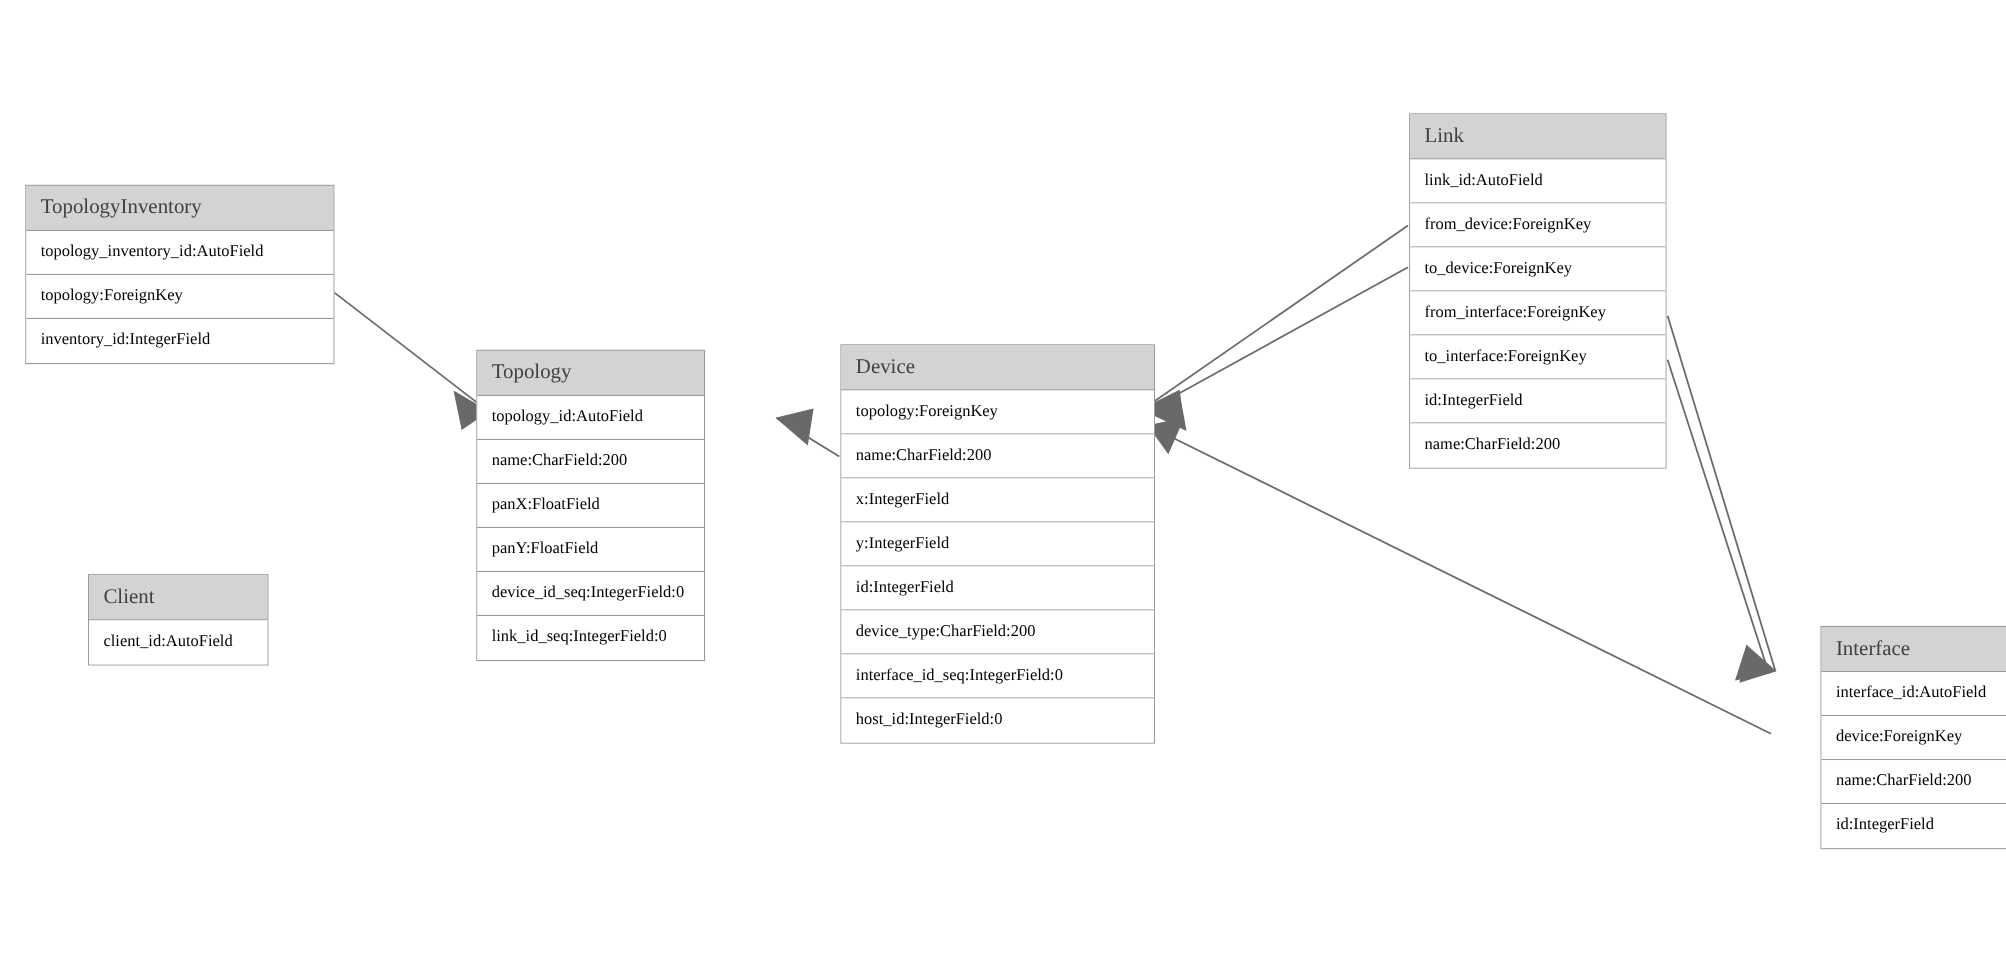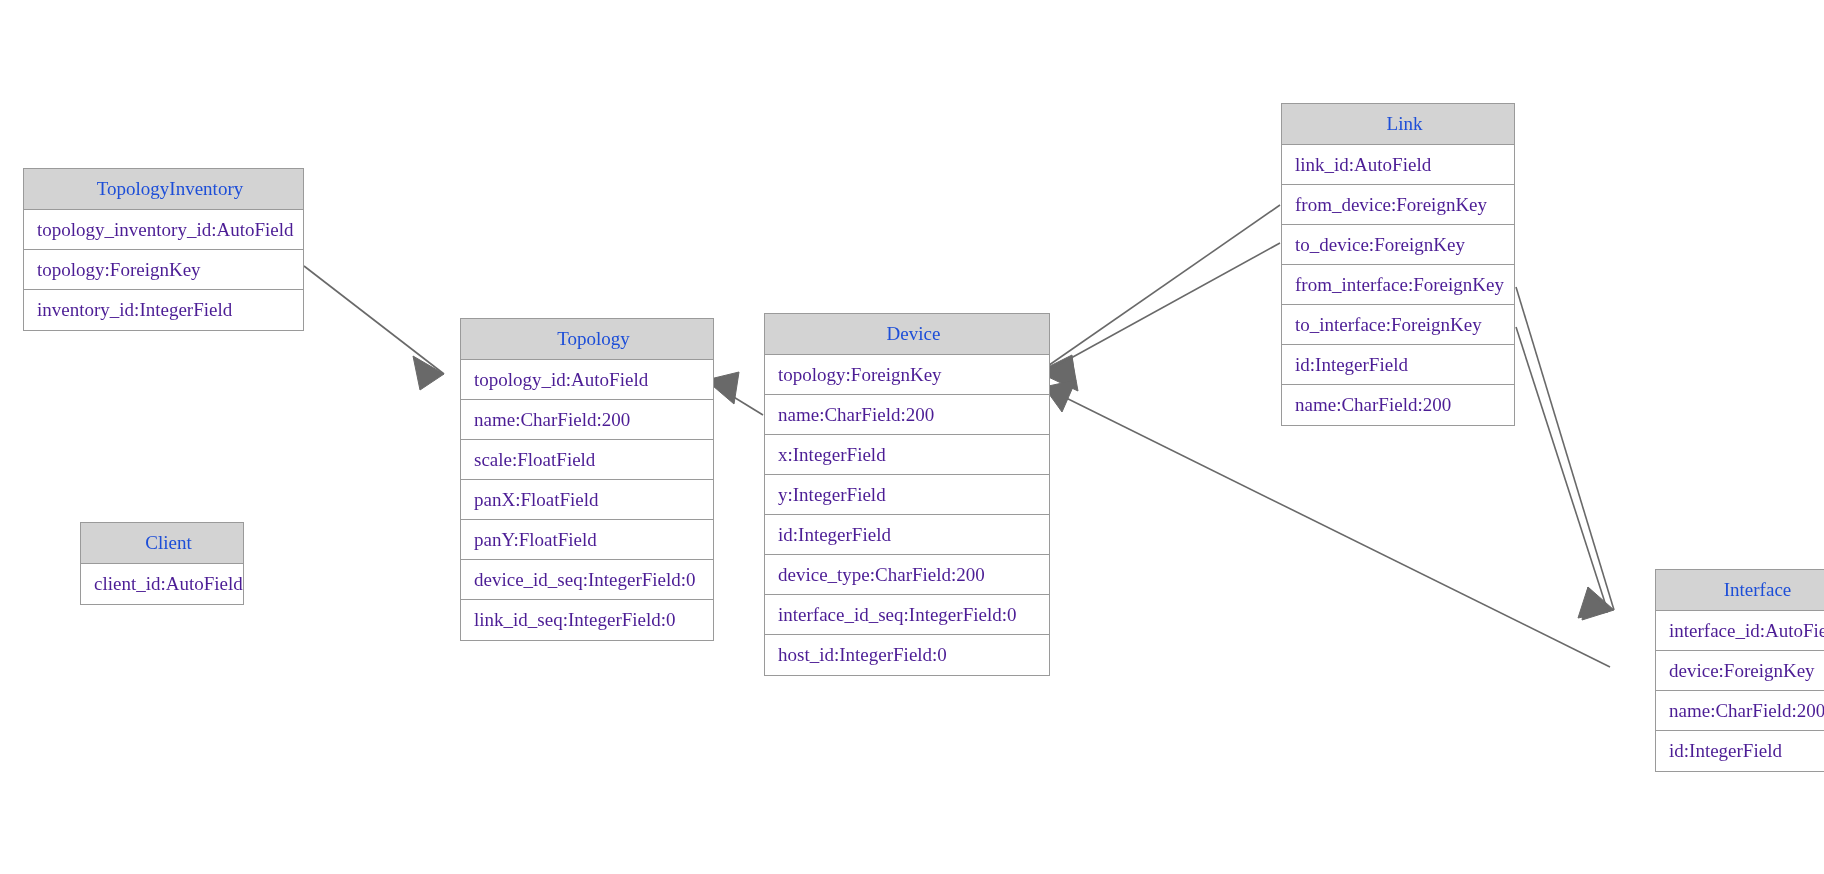--- a/index.html
+++ b/index.html
@@ -29,36 +29,35 @@
     position: absolute;
     z-index: 2;
     box-sizing: border-box;
     border: 1px solid #9a9a9a;
     background: #ffffff;
   }
   .entity-header {
     box-sizing: border-box;
     background: #d3d3d3;
     border-bottom: 1px solid #9a9a9a;
-    color: #1d4ed8;
+    color: #404040;
     font-size: 19px;
     line-height: 40px;
     height: 41px;
     padding: 0 0 0 13px;
     white-space: nowrap;
     overflow: hidden;
-    text-align: center;
   }
   .entity-field {
     box-sizing: border-box;
     height: 40px;
     line-height: 39px;
     border-bottom: 1px solid #9a9a9a;
-    color: #4c1d95;
-    font-size: 19px;
+    color: #000000;
+    font-size: 15px;
     padding: 0 10px 0 13px;
     white-space: nowrap;
     overflow: hidden;
     background: #ffffff;
   }
   .entity-field:last-child {
     border-bottom: none;
     font-family: Liberation Serif, serif;
   }
 </style>
@@ -98,25 +97,24 @@
       </g>
     </svg>
 
   <div id="entity-layer">
       <div class="entity" style="left: 23px; top: 168px; width: 281px;">
         <div class="entity-header">TopologyInventory</div>
         <div class="entity-field">topology_inventory_id:AutoField</div>
         <div class="entity-field">topology:ForeignKey</div>
         <div class="entity-field">inventory_id:IntegerField</div>
       </div>
-      <div class="entity" style="left: 460px; top: 318px; width: 254px;">
+      <div class="entity" style="left: 433px; top: 318px; width: 208px;">
         <div class="entity-header">Topology</div>
         <div class="entity-field">topology_id:AutoField</div>
         <div class="entity-field">name:CharField:200</div>
-        <div class="entity-field">scale:FloatField</div>
         <div class="entity-field">panX:FloatField</div>
         <div class="entity-field">panY:FloatField</div>
         <div class="entity-field">device_id_seq:IntegerField:0</div>
         <div class="entity-field">link_id_seq:IntegerField:0</div>
       </div>
       <div class="entity" style="left: 764px; top: 313px; width: 286px;">
         <div class="entity-header">Device</div>
         <div class="entity-field">topology:ForeignKey</div>
         <div class="entity-field">name:CharField:200</div>
         <div class="entity-field">x:IntegerField</div>

